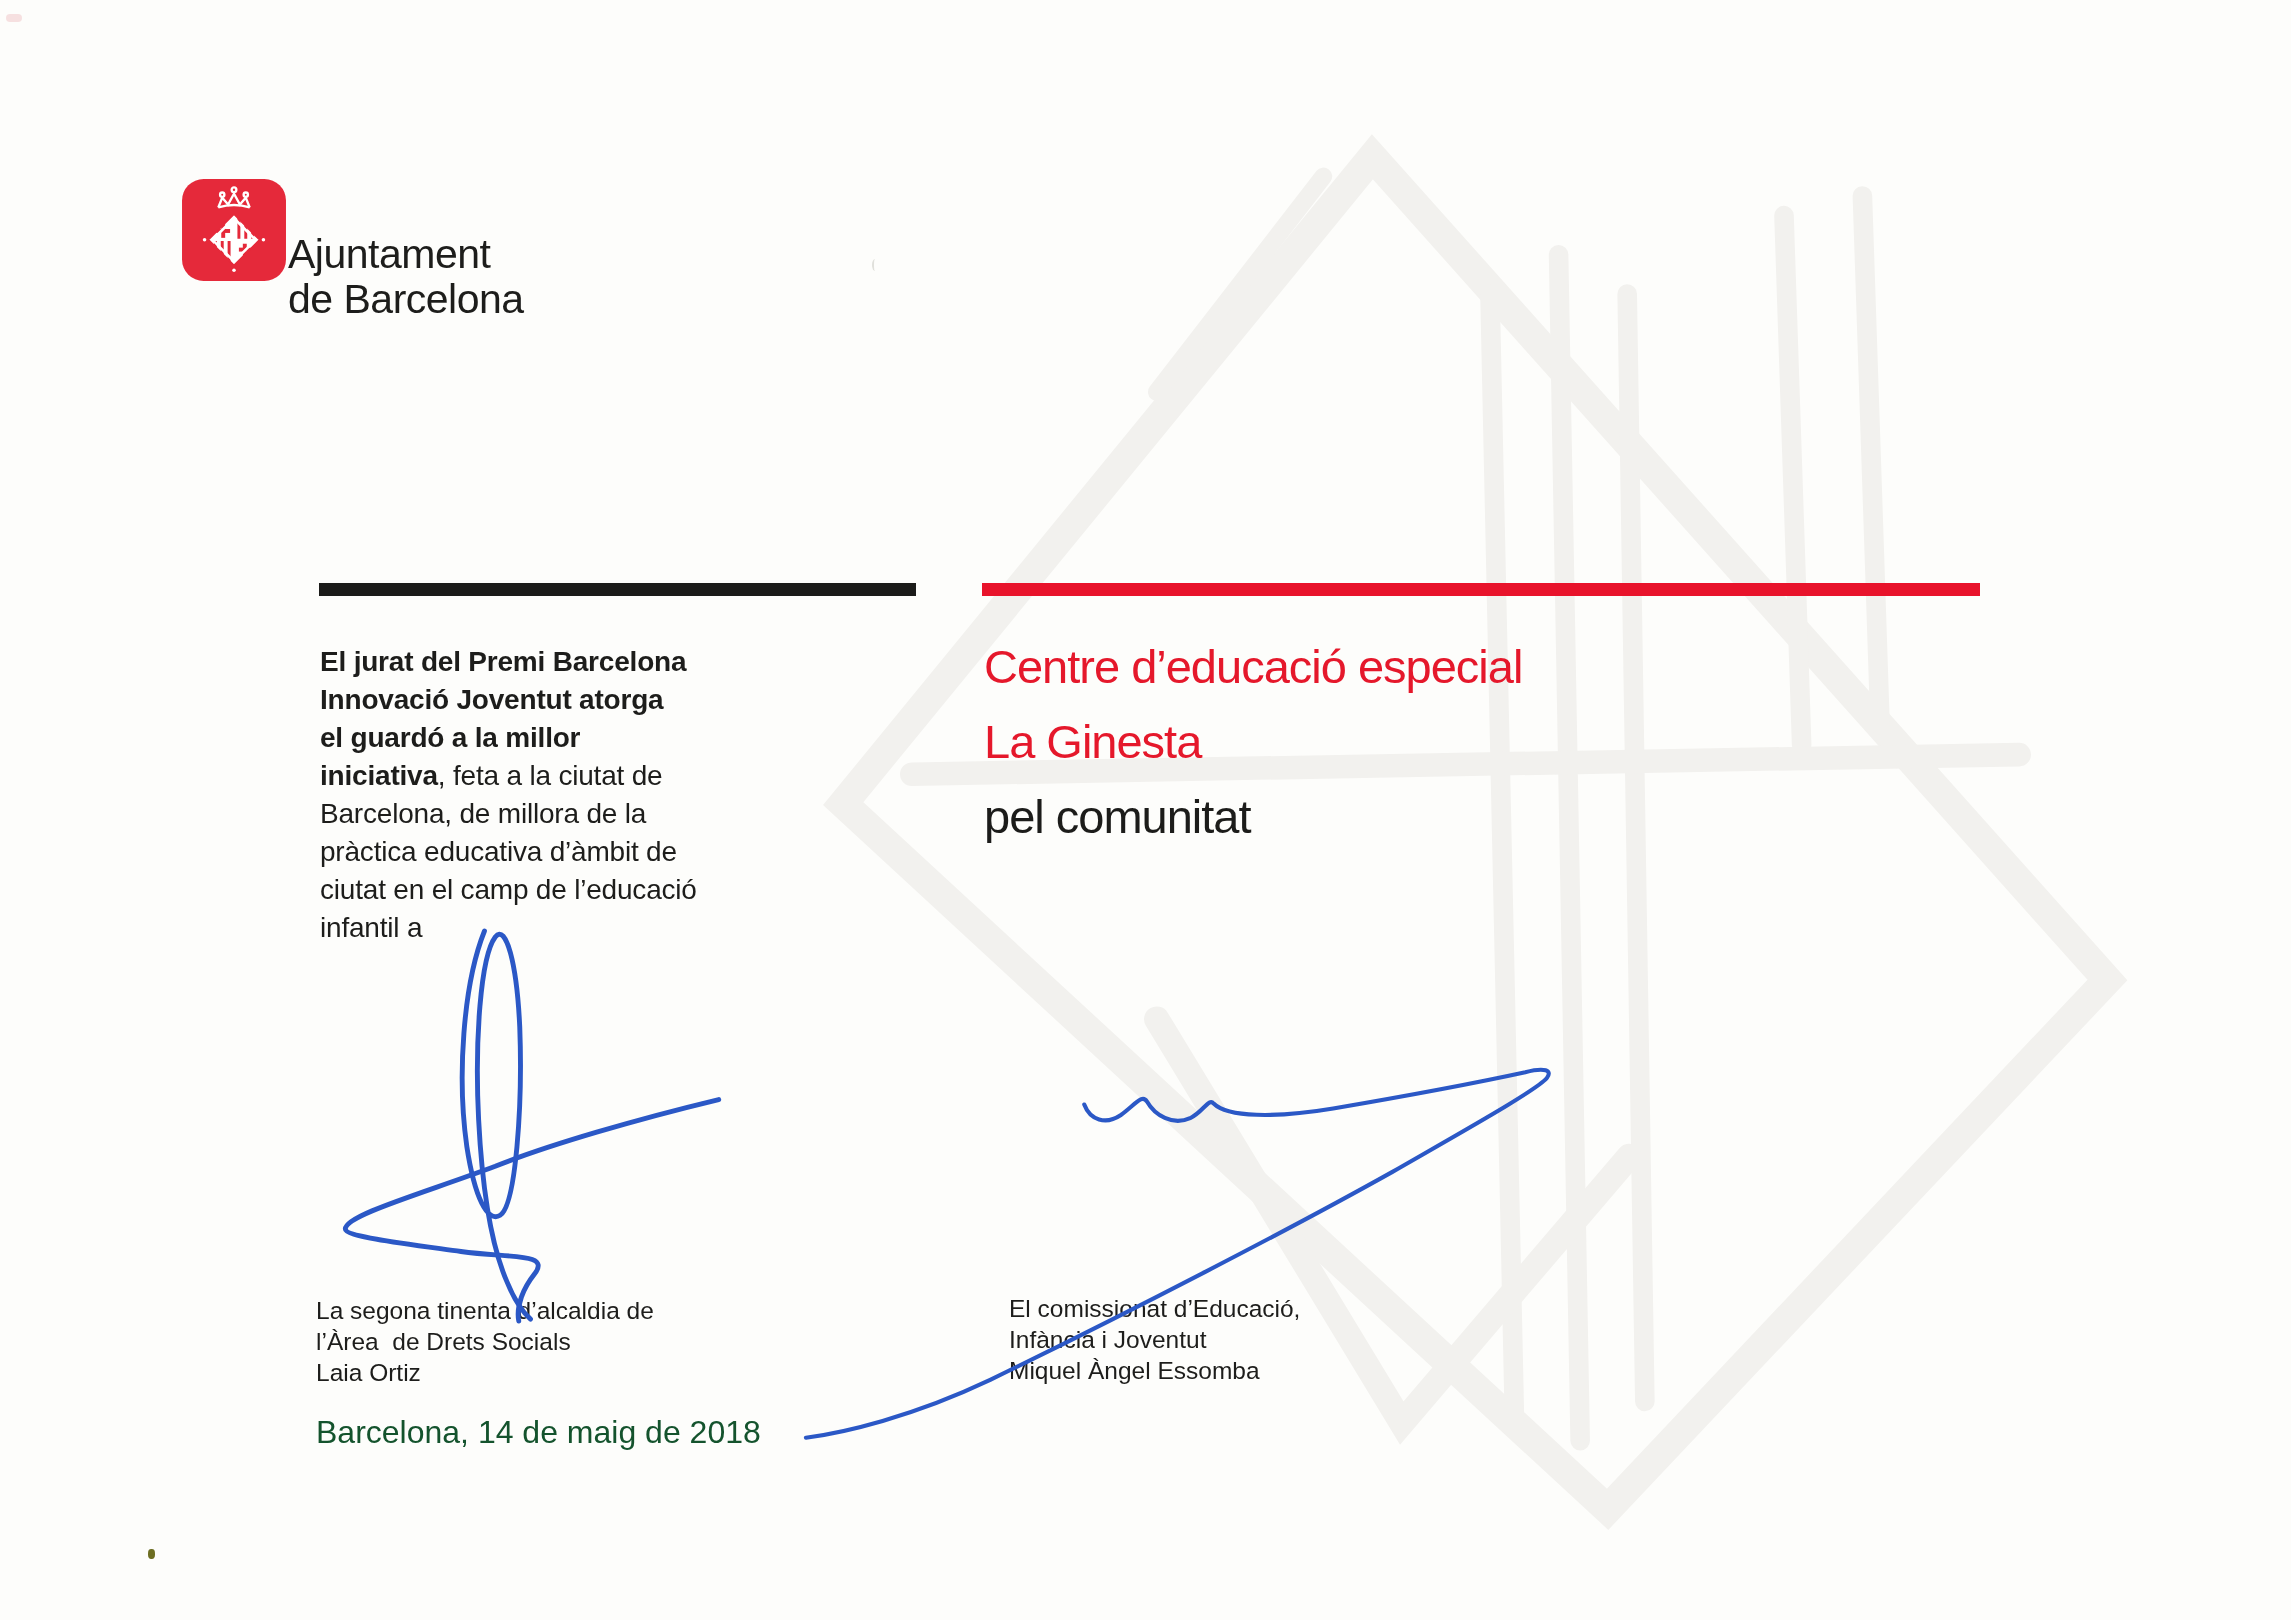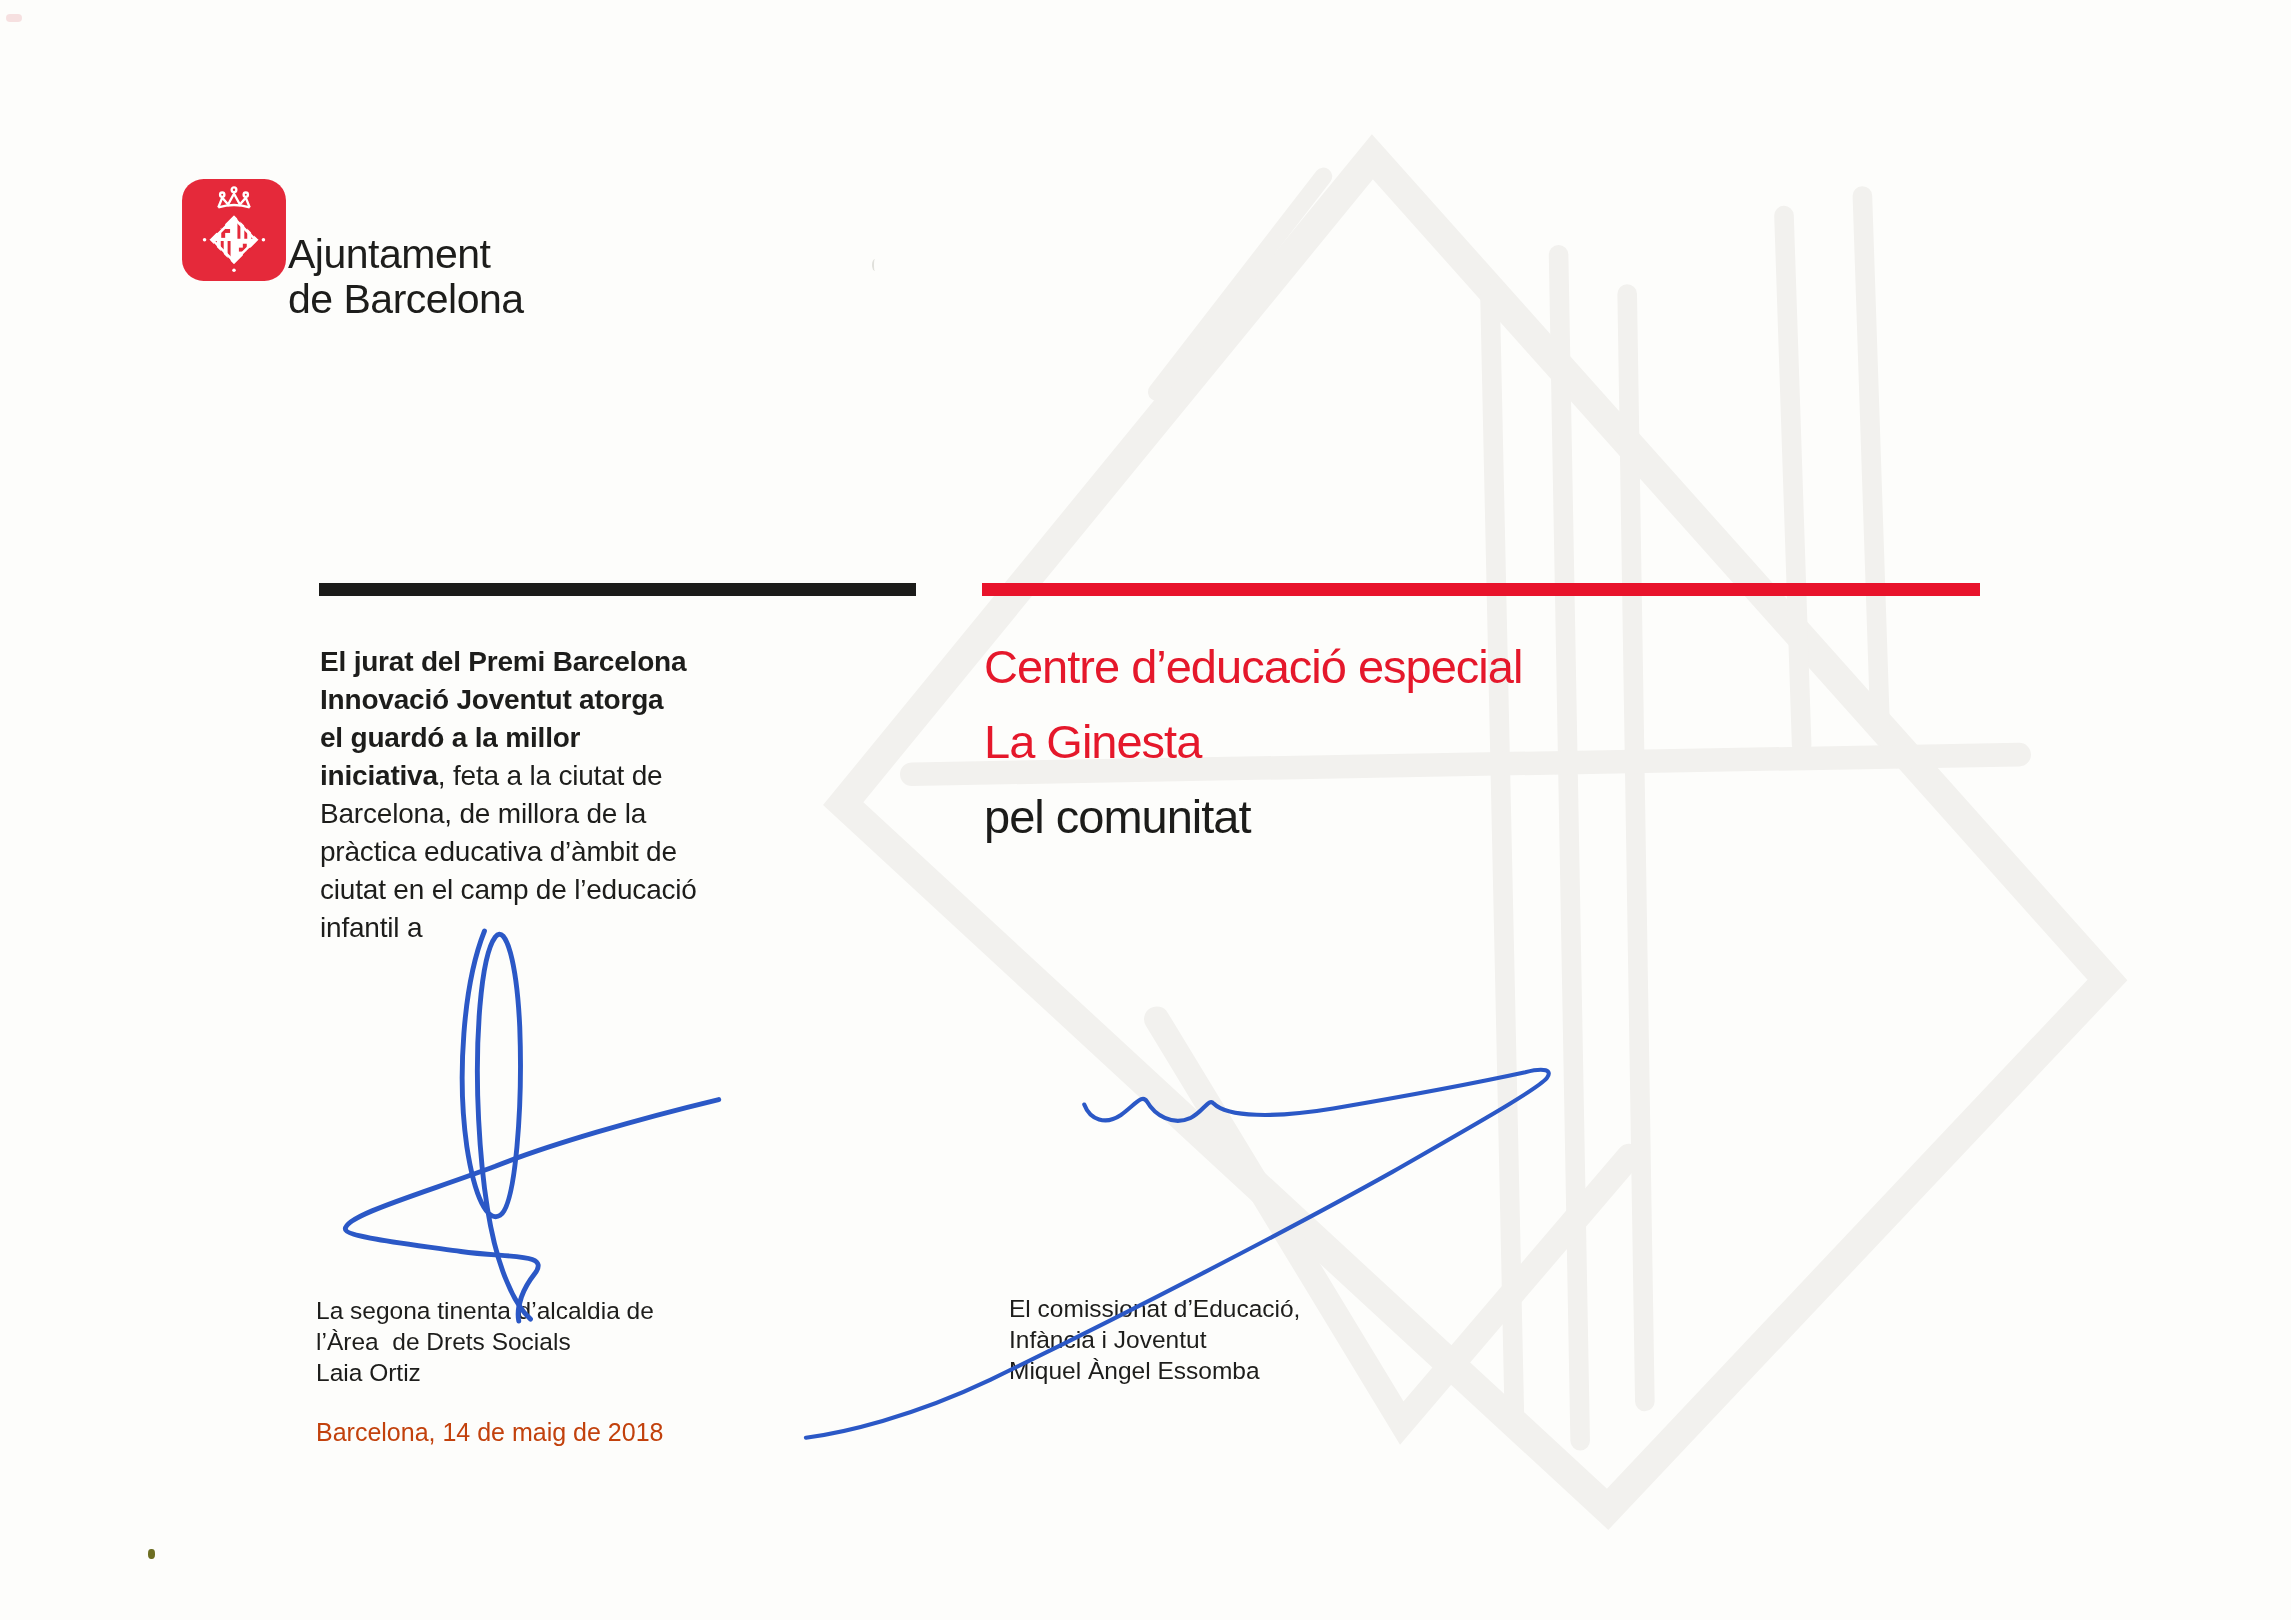--- a/index.html
+++ b/index.html
@@ -36,21 +36,21 @@
   #award .red{color:#e5182b;}
   #award .dark{color:#1c1c1a;}
   
   .signatory{
     z-index:1;font-size:24.5px;line-height:31px;color:#1d1d1b;white-space:pre-wrap;margin-top:44px;
   }
   #signatory-left{left:316px;top:1251px;}
   #signatory-right{left:1009px;top:1249px;}
   #dateline{
     left:316px;top:1417px;z-index:1;
-    font-size:25px;line-height:31px;color:#c2410c;text-align:center;
+    font-size:32px;line-height:31px;color:#14532d;text-align:center;
   }
   
   #signatures{left:0;top:0;width:2292px;height:1620px;z-index:2;pointer-events:none;}
   
   #artifact-smudge{left:5.9px;top:13.7px;width:15.7px;height:8.8px;border-radius:5.9px;
     background:#f0c8cb;opacity:.55;z-index:1;}
   #artifact-tick{left:872px;top:259px;width:3.9px;height:11.8px;
     border-left:2px solid #d9d9d4;border-radius:50% 0 0 50%;opacity:.8;z-index:1;}
   #artifact-dot{left:148px;top:1549px;width:6.9px;height:9.8px;border-radius:45%;
     background:#6d6e22;z-index:1;}

